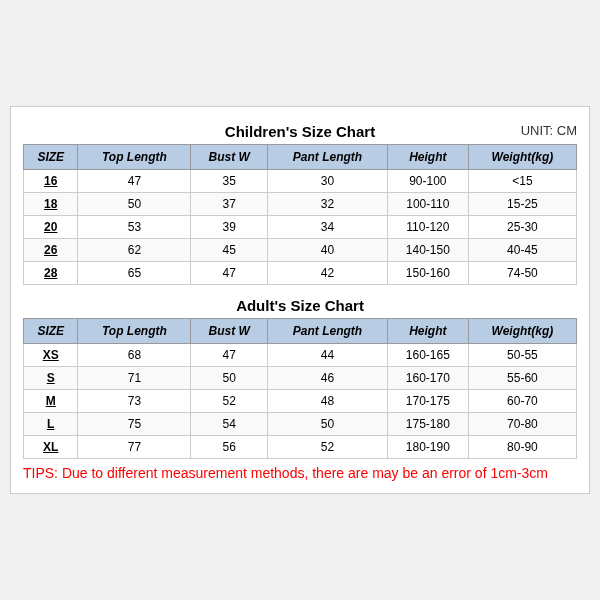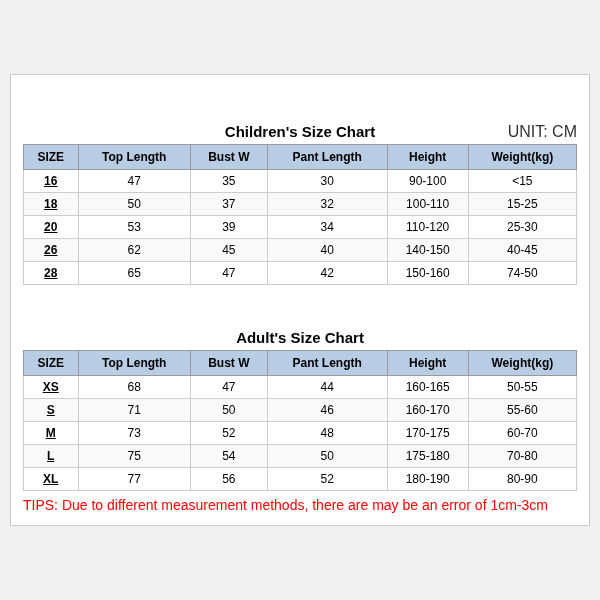--- a/index.html
+++ b/index.html
@@ -17,42 +17,42 @@
       border: 1px solid #ccc;
       width: 580px;
       padding: 10px 12px;
     }
     .section-title {
       text-align: center;
       font-weight: bold;
       font-size: 15px;
       padding: 6px 0 4px 0;
       position: relative;
-      margin-top: 32px;
     }
     .unit-label {
       position: absolute;
       right: 0;
       top: 6px;
-      font-size: 16px;
+      font-size: 13px;
       font-weight: normal;
       color: #333;
     }
     table {
       width: 100%;
       border-collapse: collapse;
       font-size: 12px;
     }
     th {
       background-color: #b8cce4;
       border: 1px solid #999;
       padding: 5px 4px;
       text-align: center;
       font-weight: bold;
       font-size: 12px;
+      font-style: italic;
     }
     td {
       border: 1px solid #ccc;
       padding: 4px 4px;
       text-align: center;
       font-size: 12px;
     }
     tr:nth-child(even) td {
       background-color: #f9f9f9;
     }

